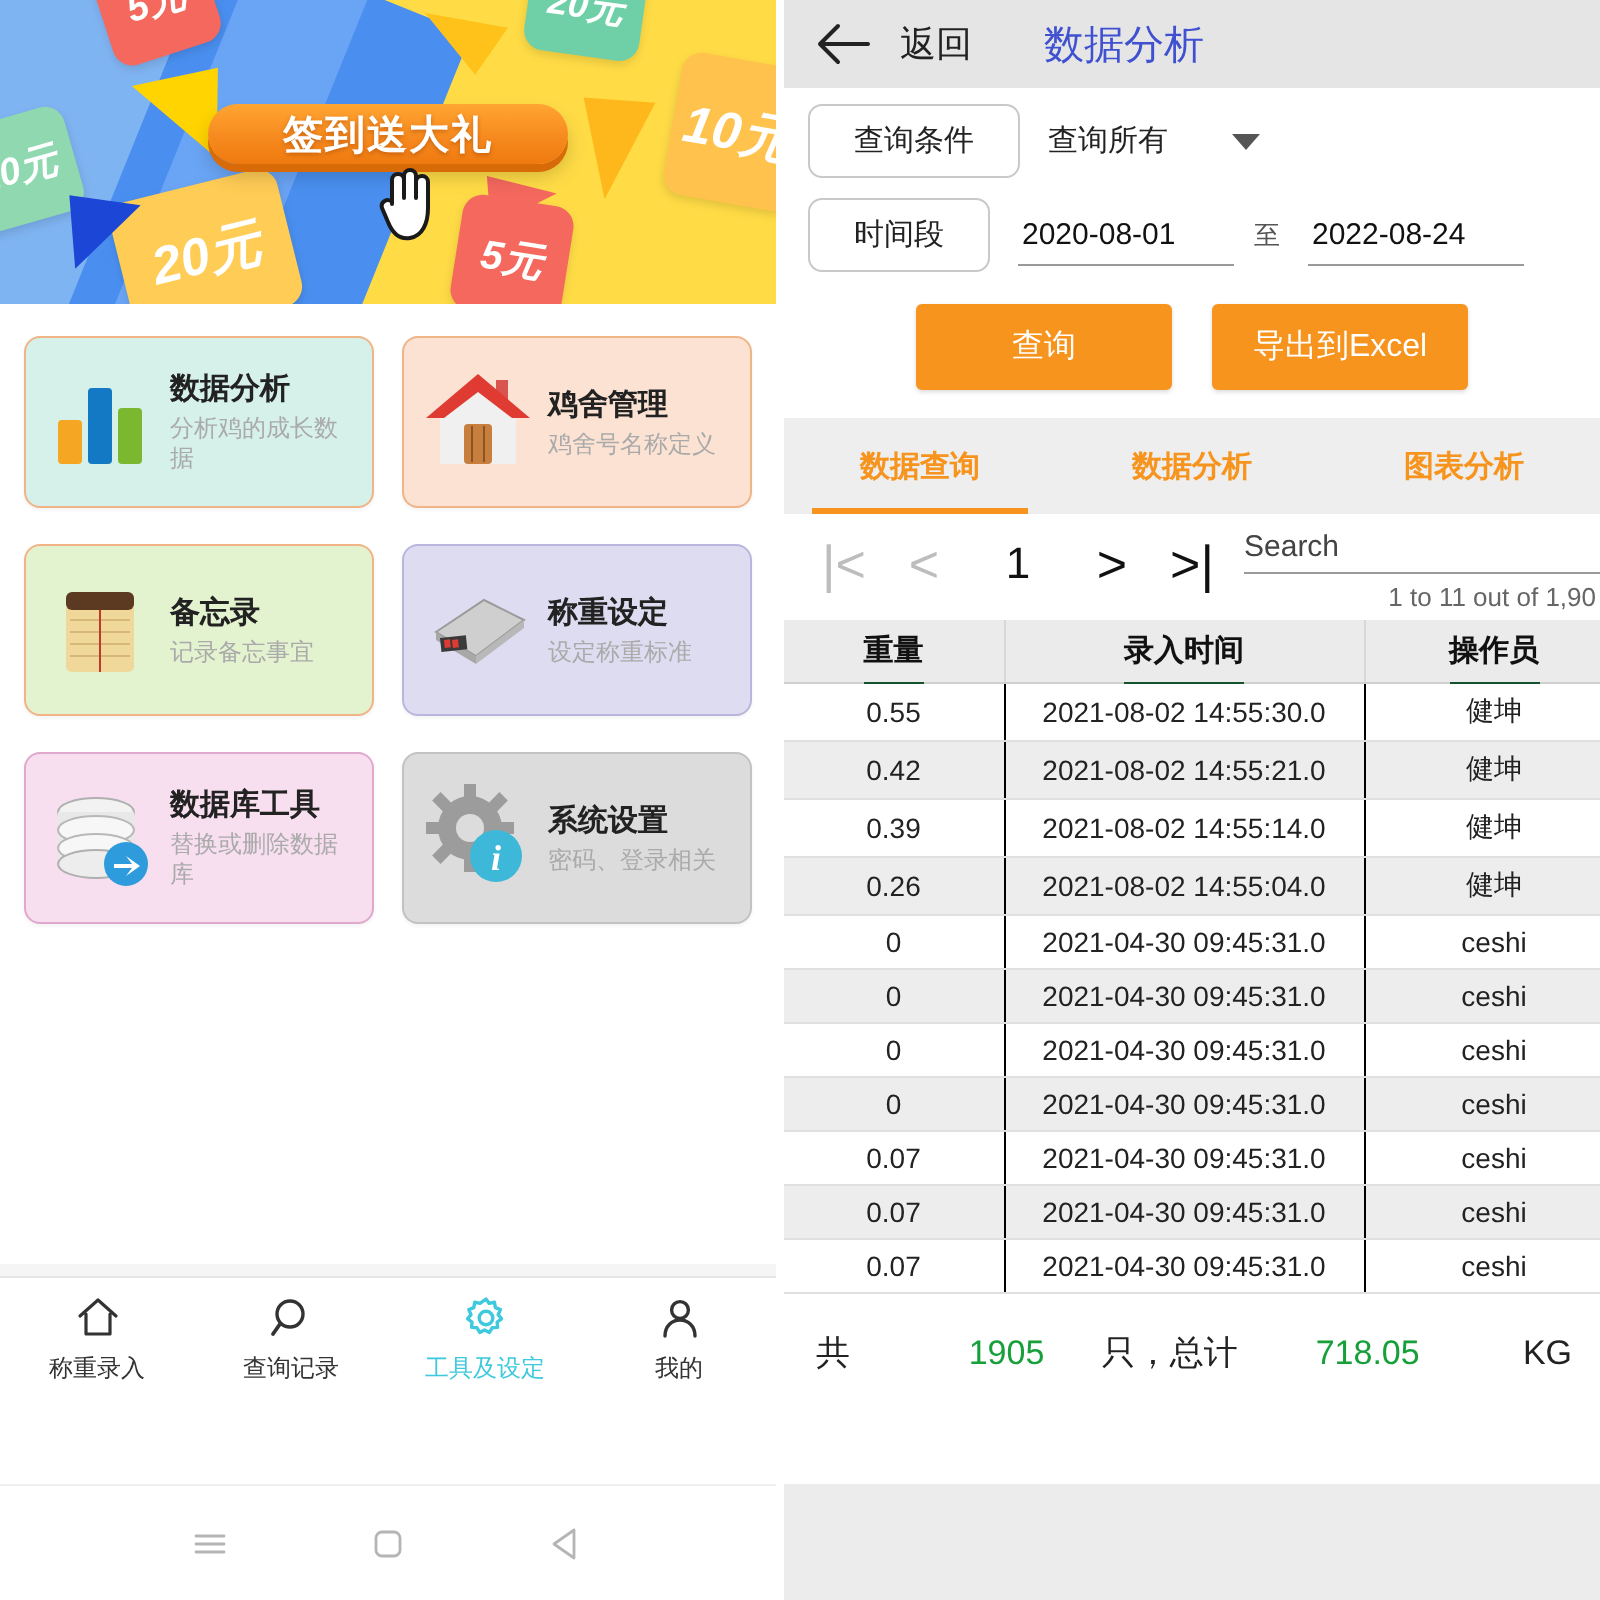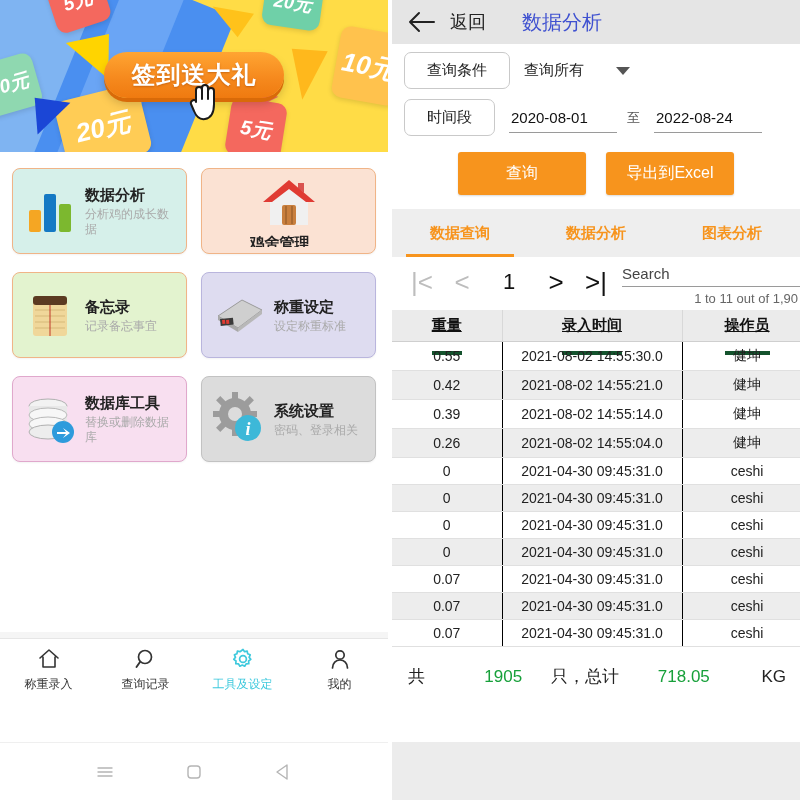--- a/index.html
+++ b/index.html
@@ -49,26 +49,26 @@
     box-shadow: 0 2px 5px rgba(0,0,0,.12);
   }
   .c1 { left:50px; top:-26px; width:56px; height:54px; background:#f4685e; transform:rotate(-18deg); font-size:19px; }
   .c2 { left:-20px; top:58px; width:58px; height:54px; background:#8fd8b0; transform:rotate(-16deg); font-size:19px; }
   .c3 { left:264px; top:-22px; width:58px; height:50px; background:#6fd0a8; transform:rotate(8deg); font-size:18px; }
   .c4 { left:336px; top:30px; width:66px; height:72px; background:#ffc24d; transform:rotate(10deg); font-size:26px; }
   .c5 { left:228px; top:100px; width:56px; height:58px; background:#f4685e; transform:rotate(9deg); font-size:20px; }
   .c6 { left:60px; top:92px; width:86px; height:70px; background:#ffcc55; transform:rotate(-14deg); font-size:26px; }
 
   .signin-btn {
-    position:absolute; left:104px; top:52px; width:180px; height:46px;
+    position:absolute; left:104px; top:52px; width:180px; height:30px;
     border-radius:25px;
     background: linear-gradient(180deg,#ffa532 0%, #f68a1e 55%, #ef7a10 100%);
     box-shadow: 0 4px 0 #d96a08, 0 6px 10px rgba(0,0,0,.18);
     display:flex; align-items:center; justify-content:center;
-    color:#fff; font-size:24px; font-weight:bold; letter-spacing:1px;
+    color:#fff; font-size:20px; font-weight:bold; letter-spacing:1px;
     text-shadow: 0 1px 2px rgba(150,60,0,.45);
   }
   .cursor-hand { position:absolute; left:188px; top:82px; width:32px; height:40px; }
 
   
   .menu-grid {
     padding:16px 12px 0 12px;
     display:grid; grid-template-columns:1fr 1fr; gap:18px 14px;
   }
   .menu-card {
@@ -146,21 +146,21 @@
   .pg-num { width:54px; text-align:center; font-size:22px; color:#111; line-height:34px; }
   .search-wrap { flex:1; padding-left:6px; }
   .search-box { border-bottom:1px solid #9a9a9a; font-size:15px; color:#444; padding-bottom:4px; }
   .pager-info { text-align:right; font-size:13px; color:#666; padding-top:4px; padding-right:2px; }
 
   table.data { width:420px; border-collapse:collapse; table-layout:fixed; }
   table.data th {
     background:#ebebeb; font-size:15px; color:#111; padding:6px 4px; font-weight:bold;
     border-bottom:1px solid #cfcfcf; border-right:1px solid #d8d8d8;
   }
-  table.data th span { border-bottom:4px solid #14532d; padding-bottom:18px;text-decoration:underline; }
+  table.data th span { border-bottom:1px solid #14532d; padding-bottom:7px; }
   table.data td {
     font-size:14px; color:#222; padding:5px 6px; text-align:center;
     border-bottom:1px solid #e0e0e0; border-right:1px solid #000000;
   }
   table.data tr:nth-child(even) td { background:#ededed; }
   .col-w { width:110px; }
   .col-t { width:180px; }
   .col-o { width:130px; }
 
   .summary { display:flex; align-items:center; gap:0; padding:18px 14px 0 16px; font-size:17px; color:#222; }
@@ -213,21 +213,21 @@
             <rect x="23" y="12" width="12" height="38" rx="2" fill="#1479c4"></rect>
             <rect x="38" y="22" width="12" height="28" rx="2" fill="#7cb82f"></rect>
           </svg>
         </div>
         <div class="menu-text">
           <div class="menu-title">数据分析</div>
           <div class="menu-sub">分析鸡的成长数据</div>
         </div>
       </div>
 
-      <div class="menu-card" style="background:#fbe2d3;border-color:#f0b487;flex-direction:column;">
+      <div class="menu-card" style="background:#fbe2d3;border-color:#f0b487;">
         <div class="menu-icon">
           <svg viewBox="0 0 58 58" width="58" height="58">
             <rect x="38" y="8" width="6" height="14" fill="#d9534f"></rect>
             <polygon points="29,6 54,26 48,26 48,50 10,50 10,26 4,26" fill="#f0f0f0"></polygon>
             <polygon points="29,5 55,27 46,27 29,14 12,27 3,27" fill="#e03b33"></polygon>
             <rect x="22" y="30" width="14" height="20" rx="2" fill="#c87f3e"></rect>
             <line x1="26" y1="31" x2="26" y2="49" stroke="#8a5523" stroke-width="1"></line>
             <line x1="32" y1="31" x2="32" y2="49" stroke="#8a5523" stroke-width="1"></line>
           </svg>
         </div>

